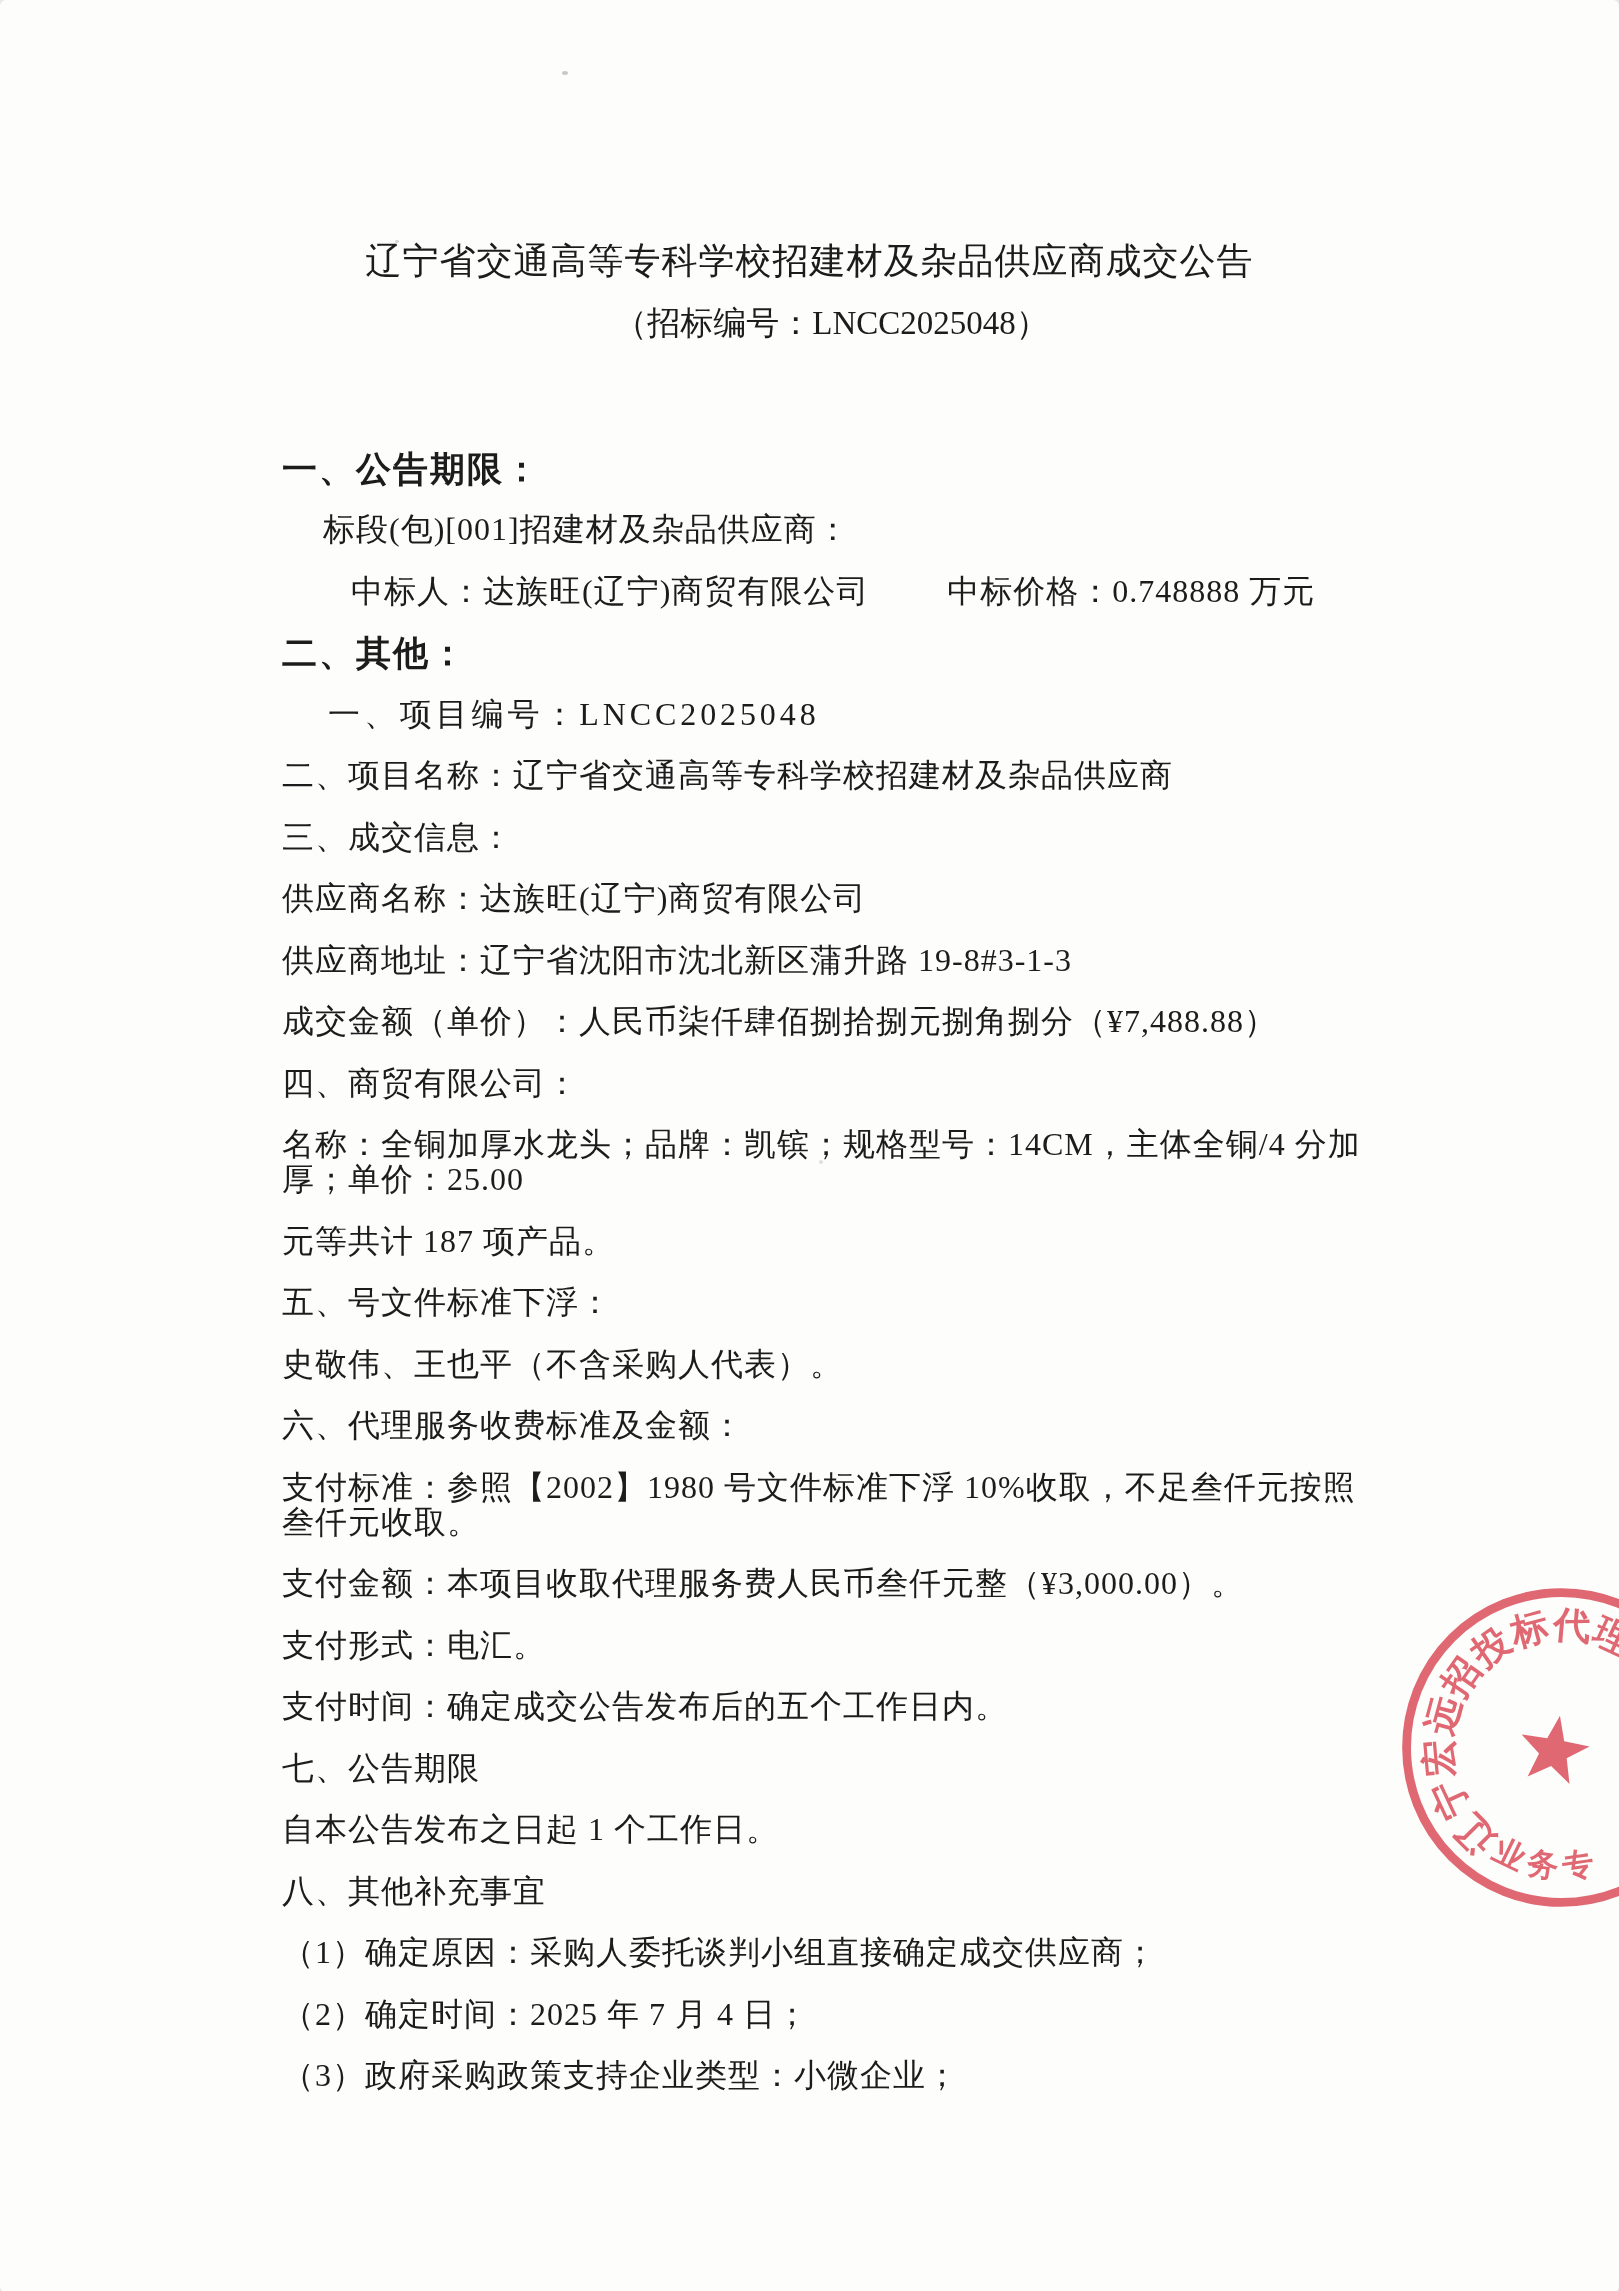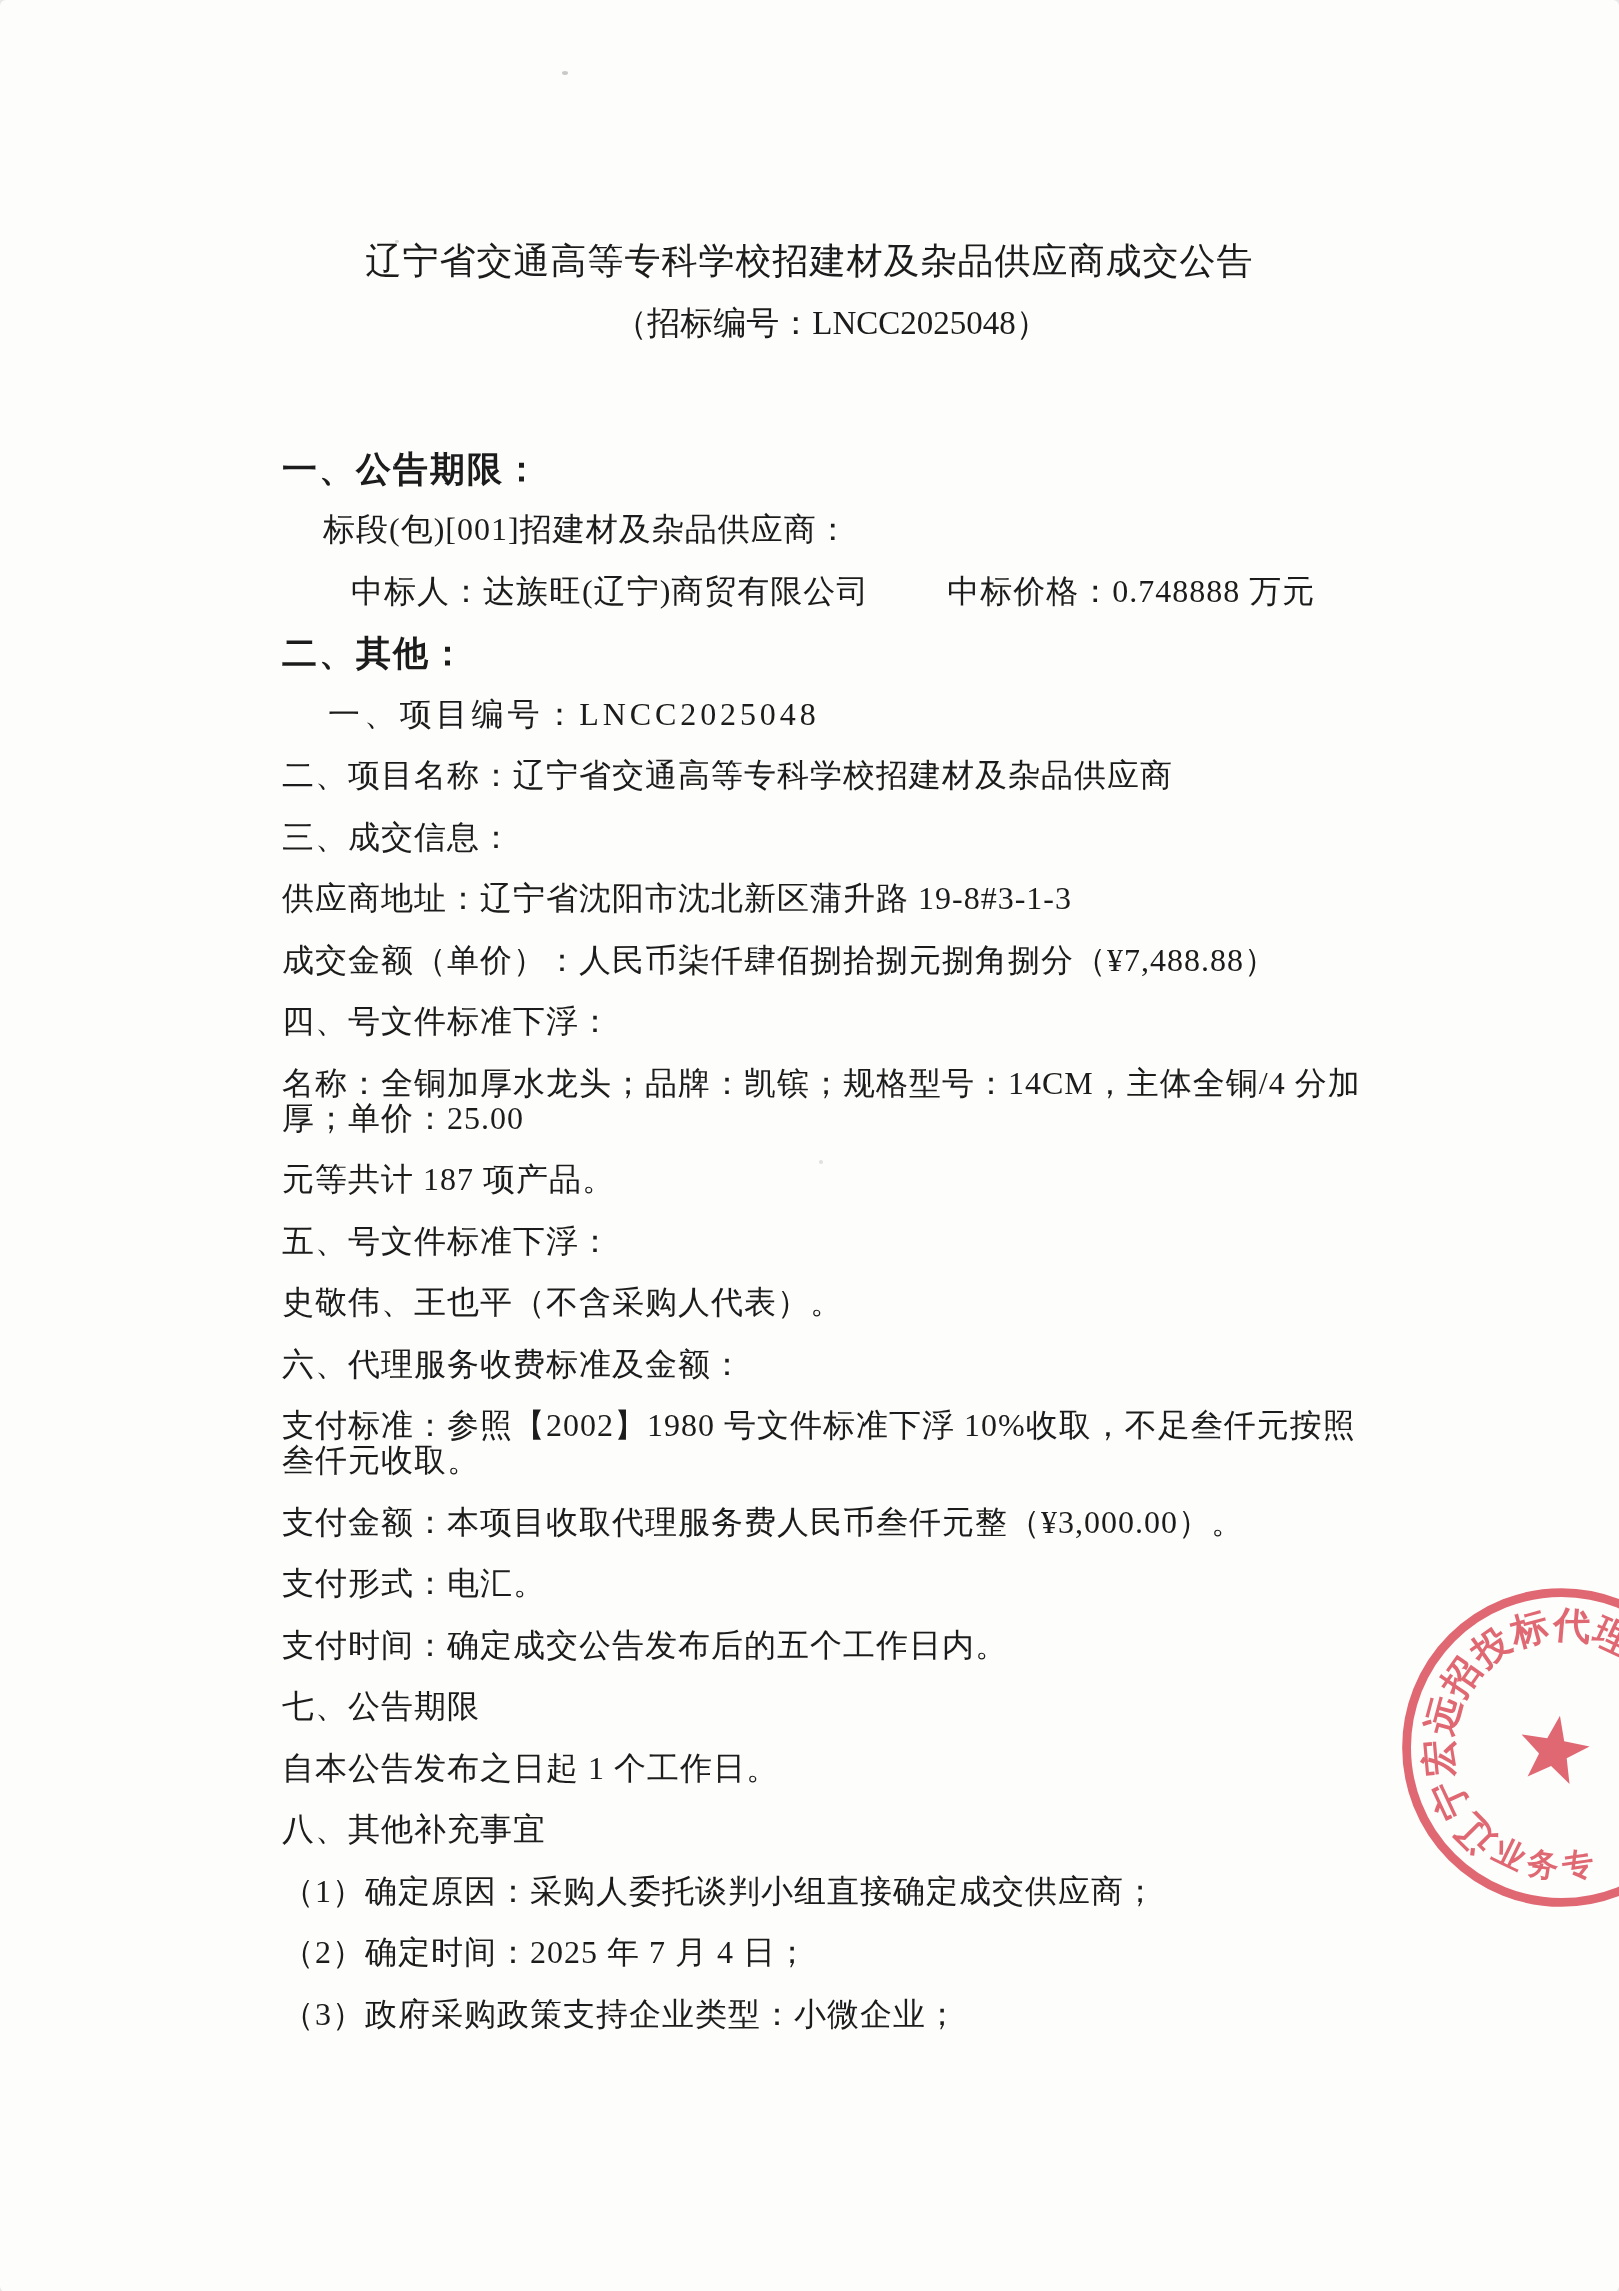--- a/index.html
+++ b/index.html
@@ -77,23 +77,24 @@
 
   <h2 class="heading first">一、公告期限：</h2>
   <p class="line indent-lot">标段(包)[001]招建材及杂品供应商：</p>
   <p class="line winner-row"><span>中标人：达族旺(辽宁)商贸有限公司</span><span class="price">中标价格：0.748888 万元</span></p>
 
   <h2 class="heading">二、其他：</h2>
 
   <p class="line indent-num">一、项目编号：LNCC2025048</p>
   <p class="line">二、项目名称：辽宁省交通高等专科学校招建材及杂品供应商</p>
   <p class="line">三、成交信息：</p>
+  <p class="line">供应商名称：达族旺(辽宁)商贸有限公司</p>
   <p class="line">供应商地址：辽宁省沈阳市沈北新区蒲升路 19-8#3-1-3</p>
   <p class="line">成交金额（单价）：人民币柒仟肆佰捌拾捌元捌角捌分（¥7,488.88）</p>
-  <p class="line">四、号文件标准下浮：</p>
+  <p class="line">四、商贸有限公司：</p>
   <p class="line">名称：全铜加厚水龙头；品牌：凯镔；规格型号：14CM，主体全铜/4 分加厚；单价：25.00</p>
   <p class="line">元等共计 187 项产品。</p>
   <p class="line">五、号文件标准下浮：</p>
   <p class="line">史敬伟、王也平（不含采购人代表）。</p>
   <p class="line">六、代理服务收费标准及金额：</p>
   <p class="line">支付标准：参照【2002】1980 号文件标准下浮 10%收取，不足叁仟元按照叁仟元收取。</p>
   <p class="line">支付金额：本项目收取代理服务费人民币叁仟元整（¥3,000.00）。</p>
   <p class="line">支付形式：电汇。</p>
   <p class="line">支付时间：确定成交公告发布后的五个工作日内。</p>
   <p class="line">七、公告期限</p>

